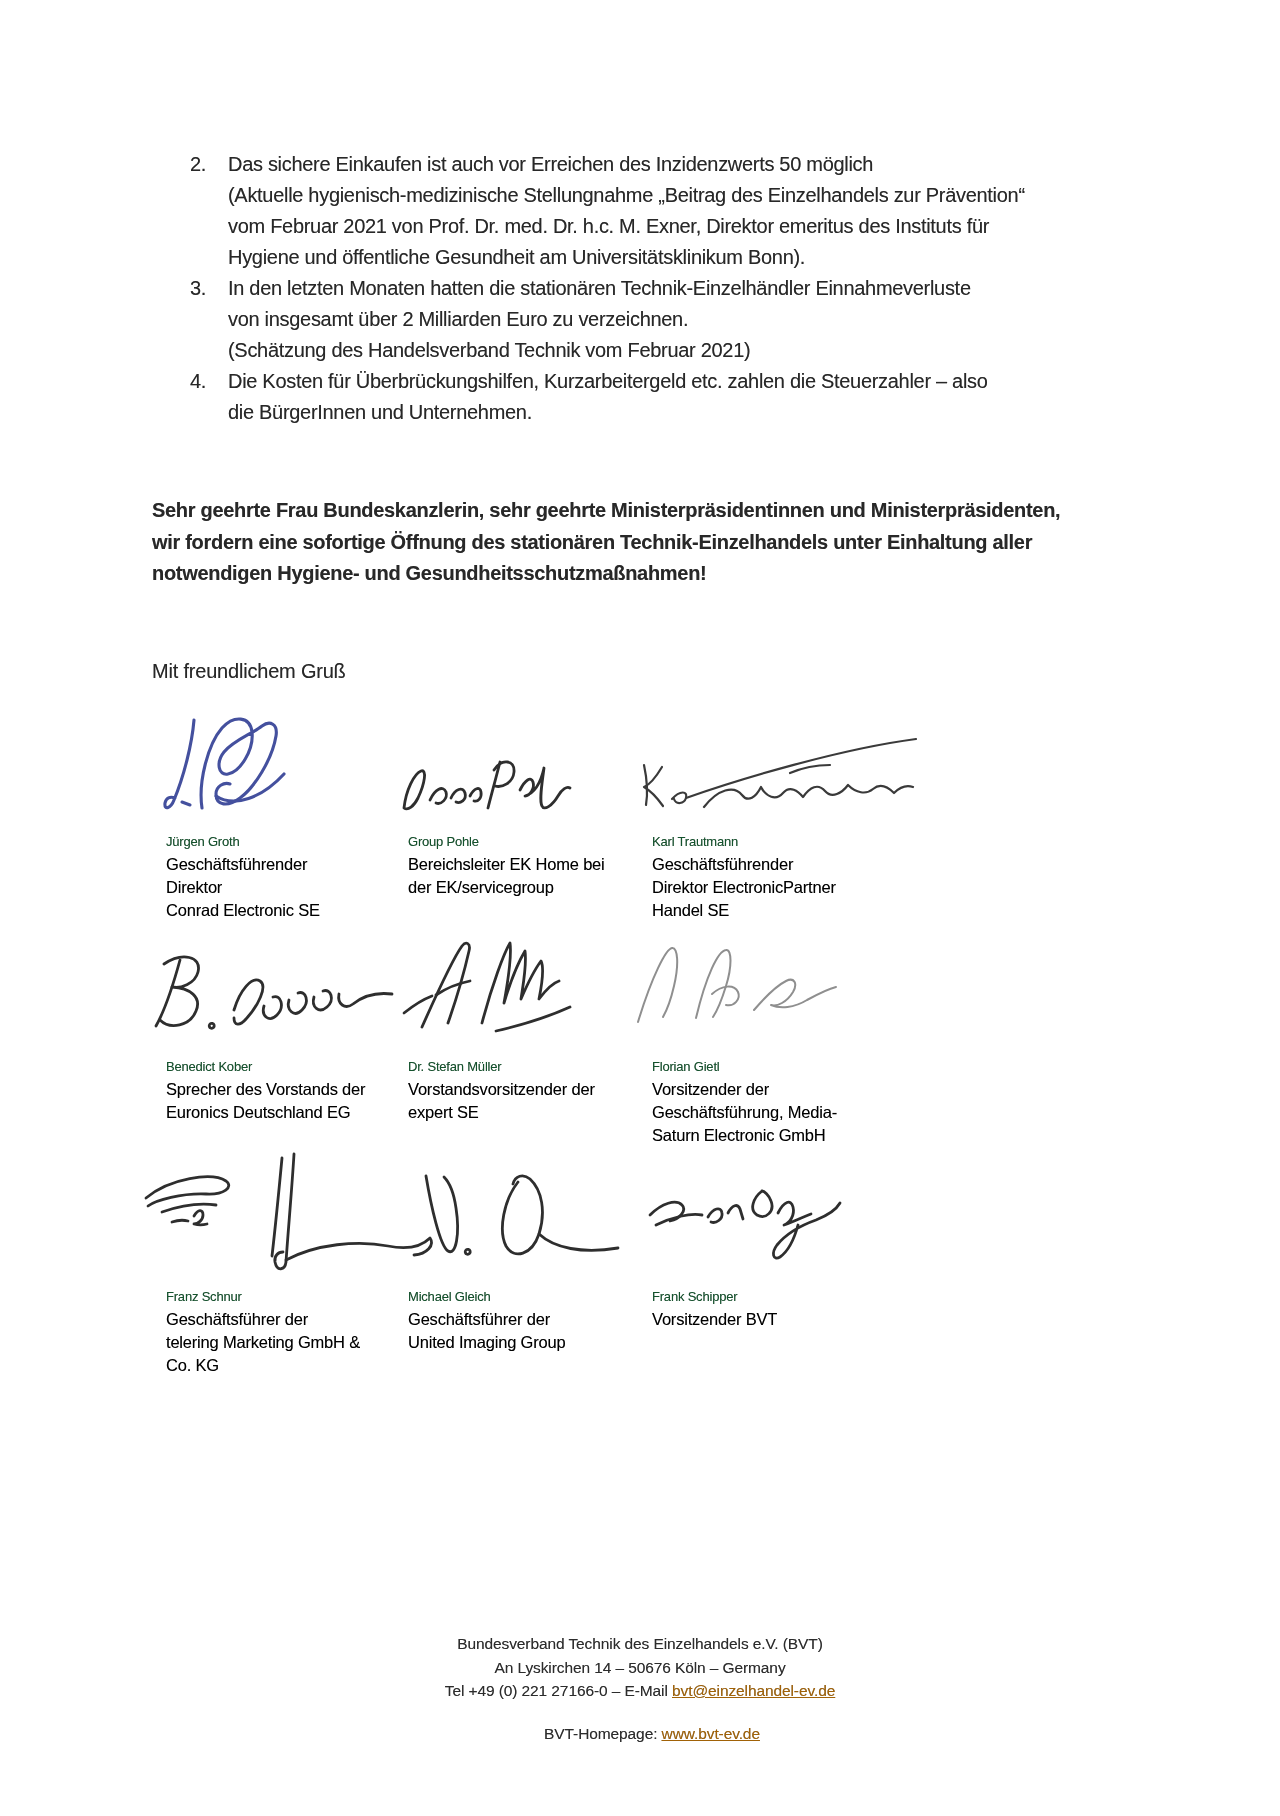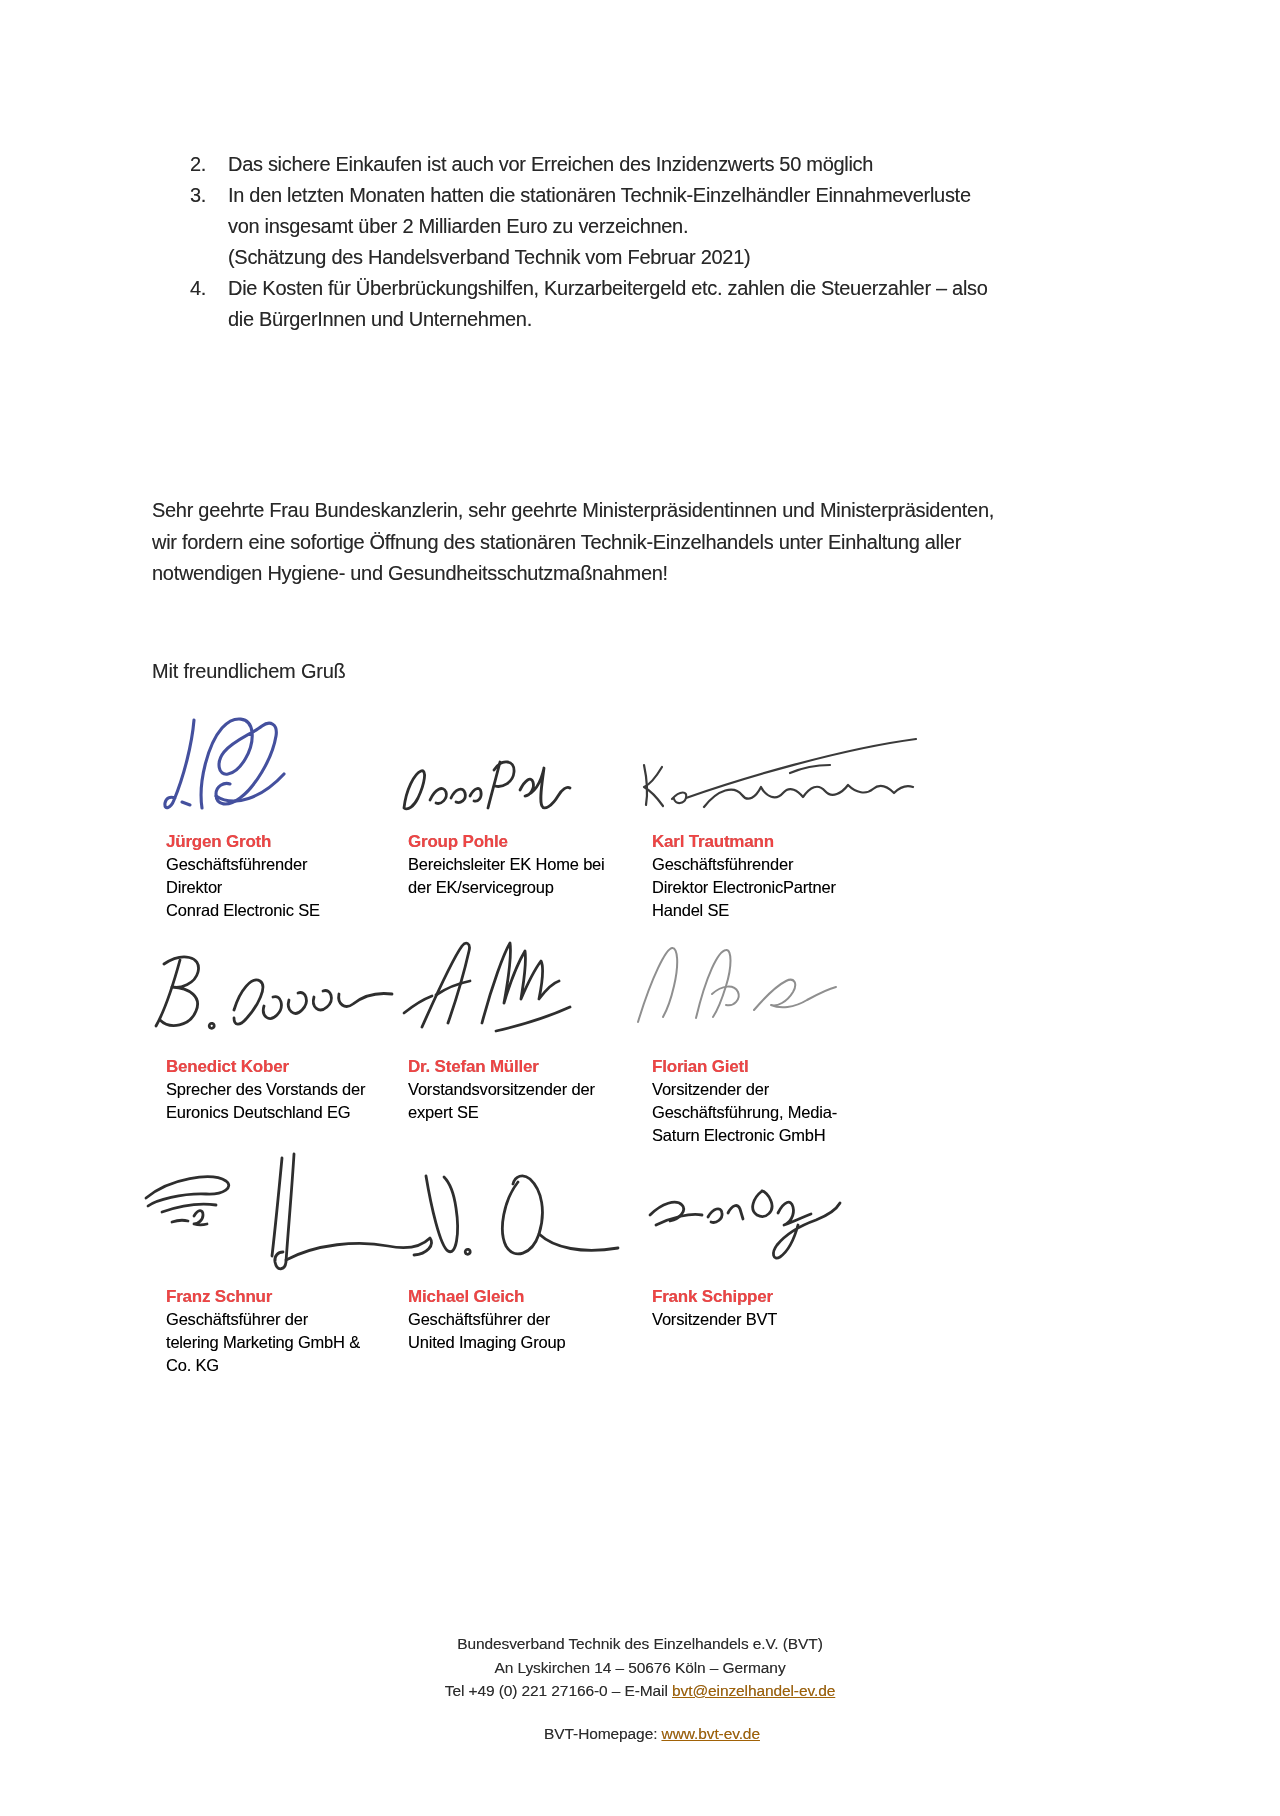--- a/index.html
+++ b/index.html
@@ -27,41 +27,41 @@
   }
   .li-normal{
     display:block; white-space:pre-line;
     font-size:20px; line-height:31px; letter-spacing:-0.3px;
   }
   .li-normal:empty{ display:none; }
 
   
   .appeal{
     position:absolute; left:152px; top:495px; width:1080px;
-    font-weight:400; white-space:pre-line;
+    font-weight:700; white-space:pre-line;
     font-size:20px; line-height:31.5px; letter-spacing:-0.3px;
   }
 
   .closing{
     position:absolute; left:152px; top:659px;
     font-size:20px; line-height:24px; letter-spacing:-0.2px;
   }
 
   
   .sig{ position:absolute; }
   .sig path{ fill:none; stroke-linecap:round; stroke-linejoin:round; }
   .ink-blue path{ stroke:#44509e; stroke-width:3.1; }
   .ink-black path{ stroke:#2e2e2e; stroke-width:2.8; }
   .ink-thin path{ stroke:#3a3a3a; stroke-width:2.2; }
   .ink-light path{ stroke:#8f8f8f; stroke-width:2; }
 
   .sig-block{ position:absolute; width:250px; }
   .sig-name{
-    font-size:17px; font-weight:700; line-height:23px;
-    color:#ef4444; letter-spacing:-0.2px;
+    font-size:13px; font-weight:400; line-height:23px;
+    color:#14532d; letter-spacing:-0.2px;
   }
   .sig-role{
     font-size:16.5px; line-height:23px; color:#000000; letter-spacing:-0.2px;
   }
   .sig-role:empty{ display:none; }
 
   
   .footer{
     position:absolute; left:0; top:1632px; width:1280px;
     text-align:center; font-size:15.5px; line-height:23.5px;
@@ -73,20 +73,23 @@
 </head>
 <body>
 
 <div class="page">
 
   <div class="list txt">
     <div class="li">
       <span class="li-num">2.</span>
       <div class="li-body">
         <span class="li-bold">Das sichere Einkaufen ist auch vor Erreichen des Inzidenzwerts 50 möglich</span>
+        <span class="li-normal">(Aktuelle hygienisch-medizinische Stellungnahme „Beitrag des Einzelhandels zur Prävention“
+vom Februar 2021 von Prof. Dr. med. Dr. h.c. M. Exner, Direktor emeritus des Instituts für
+Hygiene und öffentliche Gesundheit am Universitätsklinikum Bonn).</span>
       </div>
     </div>
     <div class="li">
       <span class="li-num">3.</span>
       <div class="li-body">
         <span class="li-bold">In den letzten Monaten hatten die stationären Technik-Einzelhändler Einnahmeverluste
 von insgesamt über 2 Milliarden Euro zu verzeichnen.</span>
         <span class="li-normal">(Schätzung des Handelsverband Technik vom Februar 2021)</span>
       </div>
     </div>

